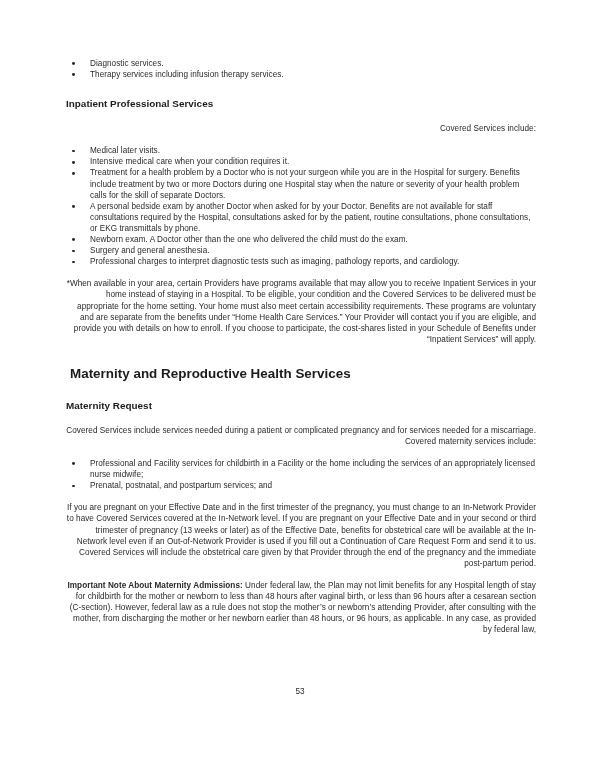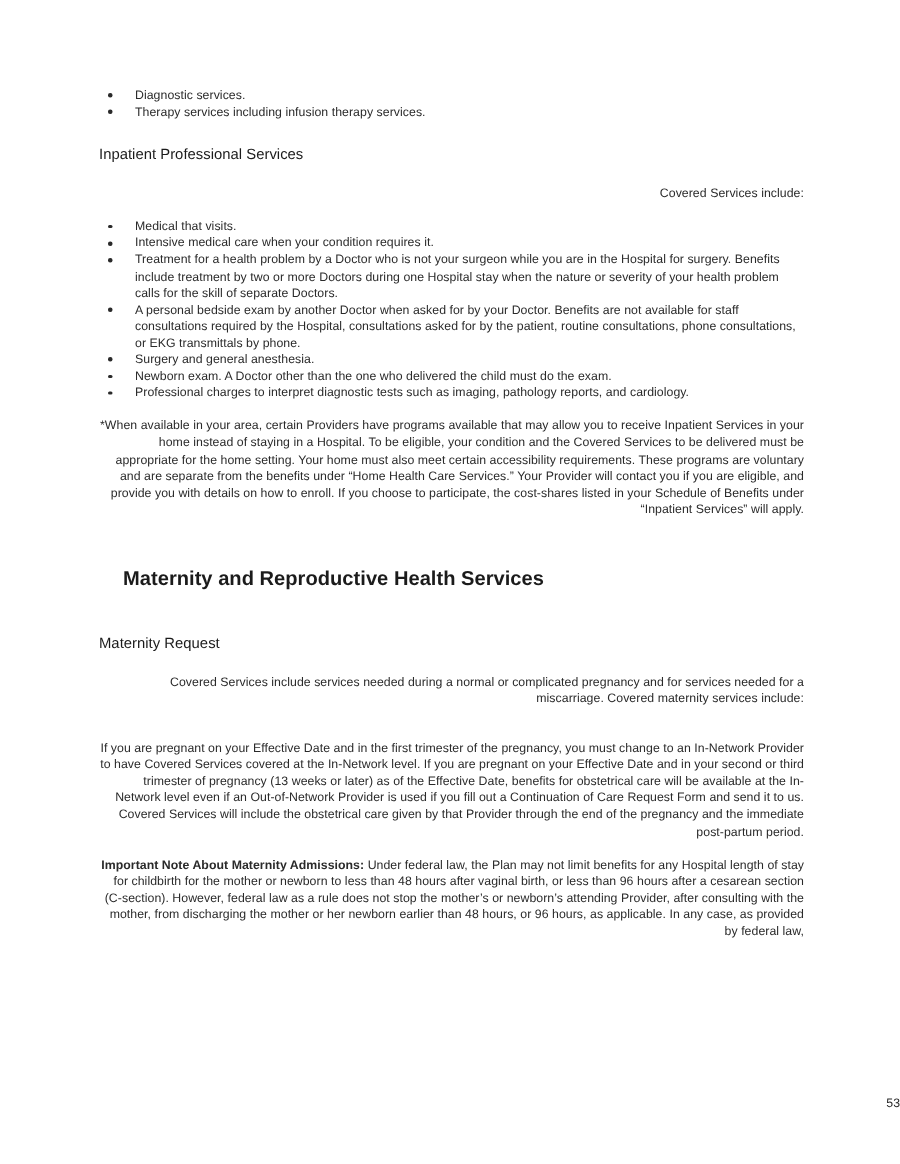--- a/index.html
+++ b/index.html
@@ -43,29 +43,29 @@
   }
 
   .spacer-sm { height: 11px; }
   .spacer-md { height: 13px; }
   .spacer-lg { height: 17px; }
 
   h1.doc-h1 {
     font-size: 13.4px;
     line-height: 16px;
     font-weight: bold;
-    margin: 16px;
+    margin: 4px;
     color: #1b1b1b;
     letter-spacing: 0.02px;
   }
 
   h2.doc-h2 {
     font-size: 9.9px;
     line-height: 13px;
-    font-weight: normal;
+    font-weight: bold;
     margin: 0;
     color: #1b1b1b;
     letter-spacing: 0.02px;
   }
 
   
   ul.bullets {
     list-style: none;
     margin: 0;
     padding: 0;
@@ -90,22 +90,22 @@
     background: #2a2a2a;
   }
 
   .bold { font-weight: bold; }
 
   
   .page-number {
     position: absolute;
     left: 0;
     right: 0;
-    top: 730px;
-    text-align: right;
+    top: 686px;
+    text-align: center;
     font-size: 8.2px;
     line-height: 11px;
     color: #2a2a2a;
     font-weight: normal;
   }
 </style>
 </head>
 <body>
 
 <div class="page">
@@ -114,38 +114,40 @@
       <ul class="bullets">
         <li>Diagnostic services.</li>
         <li>Therapy services including infusion therapy services.</li>
       </ul>
       <div class="spacer-lg"></div>
       <h2 class="doc-h2">Inpatient Professional Services</h2>
       <div class="spacer-md"></div>
       <p class="para">Covered Services include:</p>
       <div class="spacer-sm"></div>
       <ul class="bullets">
-        <li>Medical that visits.</li>
+        <li>Medical later visits.</li>
         <li>Intensive medical care when your condition requires it.</li>
         <li>Treatment for a health problem by a Doctor who is not your surgeon while you are in the Hospital for surgery. Benefits include treatment by two or more Doctors during one Hospital stay when the nature or severity of your health problem calls for the skill of separate Doctors.</li>
         <li>A personal bedside exam by another Doctor when asked for by your Doctor. Benefits are not available for staff consultations required by the Hospital, consultations asked for by the patient, routine consultations, phone consultations, or EKG transmittals by phone.</li>
+        <li>Newborn exam. A Doctor other than the one who delivered the child must do the exam.</li>
         <li>Surgery and general anesthesia.</li>
-        <li>Newborn exam. A Doctor other than the one who delivered the child must do the exam.</li>
         <li>Professional charges to interpret diagnostic tests such as imaging, pathology reports, and cardiology.</li>
       </ul>
       <div class="spacer-sm"></div>
       <p class="para">*When available in your area, certain Providers have programs available that may allow you to receive Inpatient Services in your home instead of staying in a Hospital.  To be eligible, your condition and the Covered Services to be delivered must be appropriate for the home setting.  Your home must also meet certain accessibility requirements.  These programs are voluntary and are separate from the benefits under “Home Health Care Services.”  Your Provider will contact you if you are eligible, and provide you with details on how to enroll.  If you choose to participate, the cost-shares listed in your Schedule of Benefits under “Inpatient Services” will apply.</p>
       <div class="spacer-lg"></div>
       <h1 class="doc-h1">Maternity and Reproductive Health Services</h1>
       <div class="spacer-md"></div>
       <h2 class="doc-h2">Maternity Request</h2>
       <div class="spacer-md"></div>
-      <p class="para">Covered Services include services needed during a normal or complicated pregnancy and for services needed for a miscarriage. Covered maternity services include:</p>
+      <p class="para">Covered Services include services needed during a patient or complicated pregnancy and for services needed for a miscarriage. Covered maternity services include:</p>
       <div class="spacer-sm"></div>
       <ul class="bullets">
+        <li>Professional and Facility services for childbirth in a Facility or the home including the services of an appropriately licensed nurse midwife;</li>
+        <li>Prenatal, postnatal, and postpartum services; and</li>
       </ul>
       <div class="spacer-sm"></div>
       <p class="para">If you are pregnant on your Effective Date and in the first trimester of the pregnancy, you must change to an In-Network Provider to have Covered Services covered at the In-Network level. If you are pregnant on your Effective Date and in your second or third trimester of pregnancy (13 weeks or later) as of the Effective Date, benefits for obstetrical care will be available at the In-Network level even if an Out-of-Network Provider is used if you fill out a Continuation of Care Request Form and send it to us.  Covered Services will include the obstetrical care given by that Provider through the end of the pregnancy and the immediate post-partum period.</p>
       <div class="spacer-sm"></div>
       <p class="para"><span class="bold">Important Note About Maternity Admissions:</span><span> Under federal law, the Plan may not limit benefits for any Hospital length of stay for childbirth for the mother or newborn to less than 48 hours after vaginal birth, or less than 96 hours after a cesarean section (C-section).  However, federal law as a rule does not stop the mother’s or newborn’s attending Provider, after consulting with the mother, from discharging the mother or her newborn earlier than 48 hours, or 96 hours, as applicable.  In any case, as provided by federal law,</span></p>
     </div>
 
   <div class="page-number">53</div>
 
 </div>

